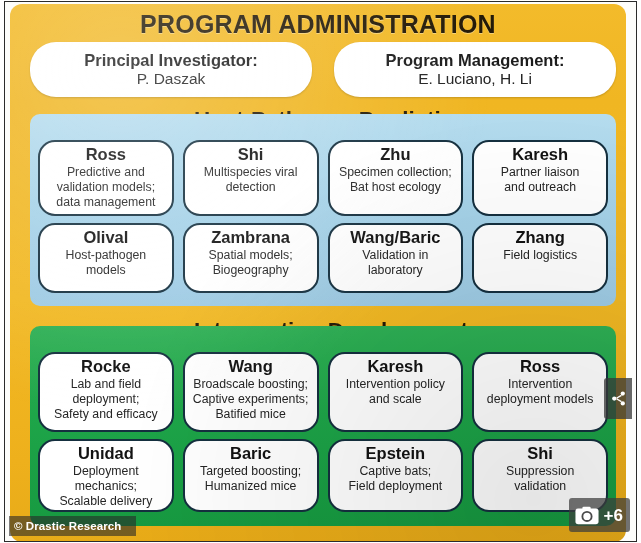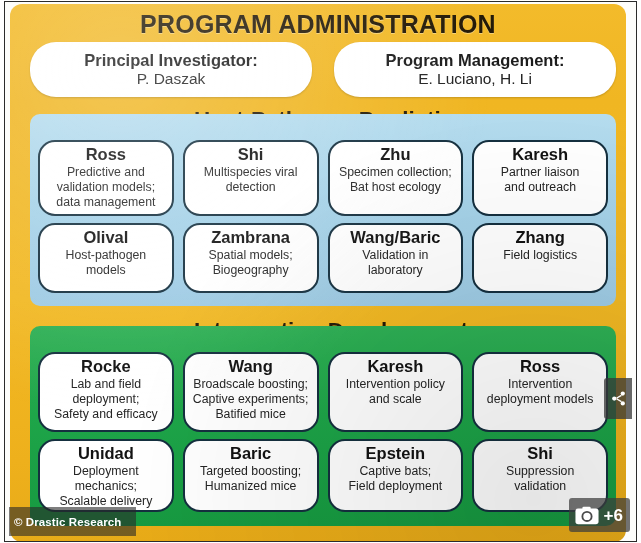--- a/index.html
+++ b/index.html
@@ -209,21 +209,21 @@
     color: #ffffff;
     font-size: 17px;
     font-weight: bold;
     line-height: 1;
   }
 
   .watermark {
     position: absolute;
     left: 4px;
     bottom: 5px;
-    height: 29px;
+    height: 20px;
     padding: 0 15px 0 5px;
     background: rgba(40,40,40,.60);
     display: flex;
     align-items: center;
     z-index: 40;
   }
   .watermark span {
     color: #ffffff;
     font-size: 11.5px;
     font-weight: bold;

